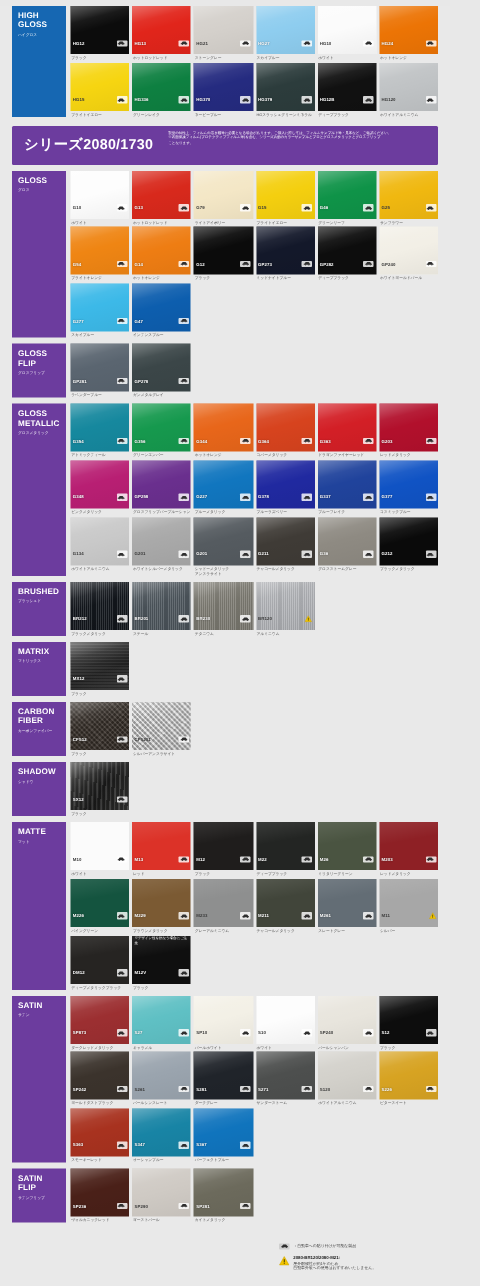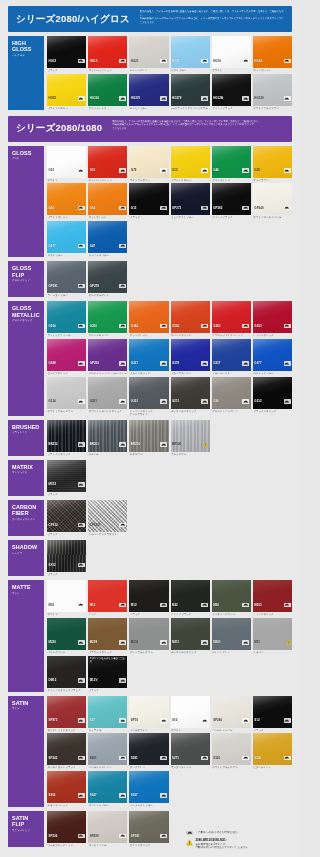--- a/index.html
+++ b/index.html
@@ -156,28 +156,20 @@
   .legend-warn svg { width: 7px; height: 7px; }
   .legend-title { font-weight: bold; font-size: 2.9px; color: #1a1a1a; display: block; }
   .legend-body { display: block; }
 </style>
 </head>
 <body>
 
 <div class="page">
   <div id="root">
       <div class="series-section">
-        <div class="series-banner blue">
-          <div class="series-title">シリーズ2080/ハイグロス</div>
-          <div class="series-note">
-            <span>製品の特性上、フィルムの巻き幅等に必要となる場合があります。ご購入に際しては、フィルムサンプル下等・見本など、ご確認ください。</span>
-            <span>※表面保護フィルム(プロテクティブフィルム等)を含む、シリーズ店舗のカラーサンプルとプロとグロスメタリックとグロスフリップが</span>
-            <span>ことなります。</span>
-          </div>
-        </div>
         <div class="cat-block">
           <div class="cat-label blue">
             <span class="cat-name">HIGH</span>
             <span class="cat-name">GLOSS</span>
             <span class="cat-jp">ハイグロス</span>
           </div>
           <div class="swatch-grid">
             <div class="sw">
               <div class="chip" style="background-color:#0c0c0c">
                 <div class="gloss-sheen"></div>
@@ -344,21 +336,21 @@
                   </svg>
                 </span>
               </div>
               <span class="sw-name">ホワイトアルミニウム</span>
             </div>
           </div>
         </div>
       </div>
       <div class="series-section">
         <div class="series-banner purple">
-          <div class="series-title">シリーズ2080/1080</div>
+          <div class="series-title">シリーズ2080/1730</div>
           <div class="series-note">
             <span>製品の特性上、フィルムの巻き幅等に必要となる場合があります。ご購入に際しては、フィルムサンプル下等・見本など、ご確認ください。</span>
             <span>※表面保護フィルム(プロテクティブフィルム等)を含む、シリーズ店舗のカラーサンプルとプロとグロスメタリックとグロスフリップ</span>
             <span>ことなります。</span>
           </div>
         </div>
         <div class="cat-block">
           <div class="cat-label">
             <span class="cat-name">GLOSS</span>
             <span class="cat-jp">グロス</span>

